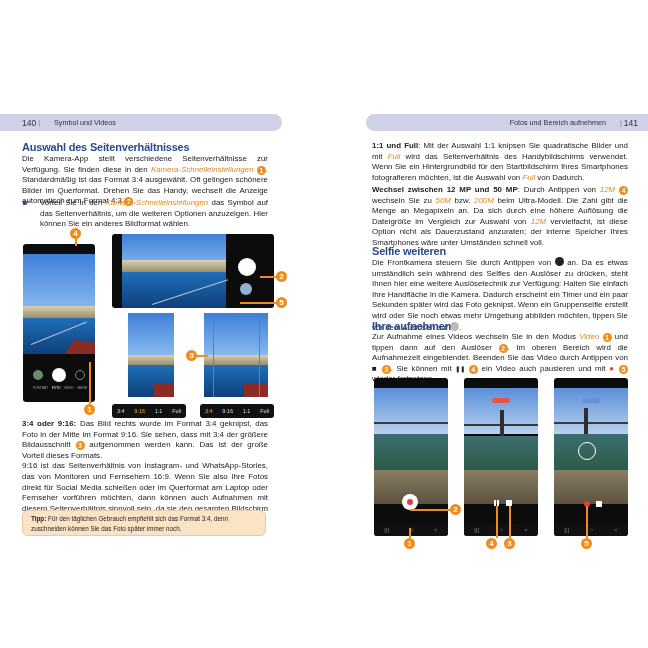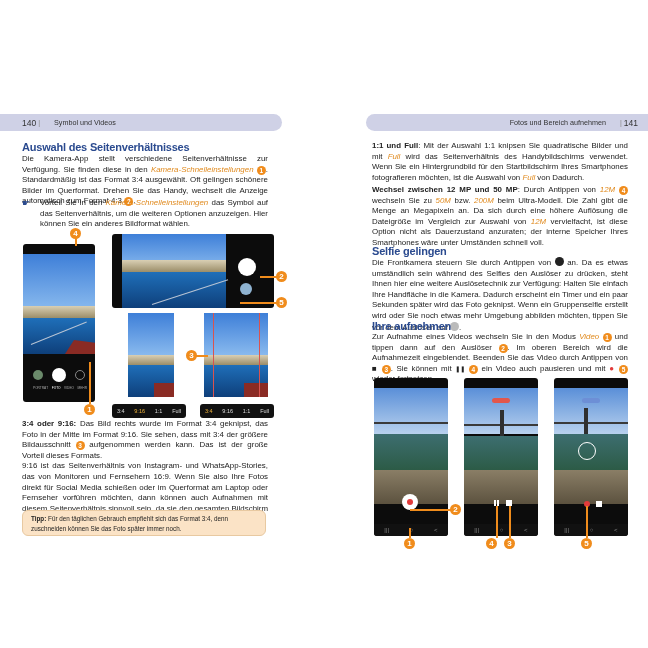--- a/index.html
+++ b/index.html
@@ -150,21 +150,21 @@
   </div>
 
   <div class="para" style="left:48px;top:133px;width:256px;">
     <b>1:1 und Full</b><span>: Mit der Auswahl 1:1 knipsen Sie quadratische Bilder und mit </span><span class="hl">Full</span><span> wird das Seitenverhältnis des Handybildschirms verwendet. Wenn Sie ein Hintergrundbild für den Startbildschirm Ihres Smartphones fotografieren möchten, ist die Auswahl von </span><span class="hl">Full</span><span> von Dadurch.</span>
   </div>
 
   <div class="para" style="left:48px;top:177px;width:256px;">
     <b>Wechsel zwischen 12 MP und 50 MP</b><span>: Durch Antippen von </span><span class="hl">12M</span> <span class="num">4</span><span> wechseln Sie zu </span><span class="hl">50M</span><span> bzw. </span><span class="hl">200M</span><span> beim Ultra-Modell. Die Zahl gibt die Menge an Megapixeln an. Da sich durch eine höhere Auflösung die Dateigröße im Vergleich zur Auswahl von </span><span class="hl">12M</span><span> vervielfacht, ist diese Option nicht als Dauerzustand anzuraten; der interne Speicher Ihres Smartphones wäre unter Umständen schnell voll.</span>
   </div>
 
-  <div class="h2" style="left:48px;top:237px;">Selfie gelingen</div>
+  <div class="h2" style="left:48px;top:237px;">Selfie weiteren</div>
   <div class="para" style="left:48px;top:249px;width:256px;">
     <span>Die Frontkamera steuern Sie durch Antippen von </span><span style="display:inline-block;width:9px;height:9px;border-radius:50%;background:#222;vertical-align:-1px;"></span><span> an. Da es etwas umständlich sein während des Selfies den Auslöser zu drücken, steht Ihnen hier eine weitere Auslösetechnik zur Verfügung: Halten Sie einfach Ihre Handfläche in die Kamera. Dadurch erscheint ein Timer und ein paar Sekunden später wird das Foto geknipst. Wenn ein Gruppenselfie erstellt wird oder Sie noch etwas mehr Umgebung abbilden möchten, tippen Sie vor dem Auslösen auf </span><span style="display:inline-block;width:9px;height:9px;border-radius:50%;background:#bbb;vertical-align:-1px;"></span><span>.</span>
   </div>
 
   <div class="h2" style="left:48px;top:312px;">Ihre aufnehmen</div>
   <div class="para" style="left:48px;top:324px;width:256px;">
     <span>Zur Aufnahme eines Videos wechseln Sie in den Modus </span><span class="hl">Video</span> <span class="num">1</span><span> und tippen dann auf den Auslöser </span><span class="num">2</span><span>. Im oberen Bereich wird die Aufnahmezeit eingeblendet. Beenden Sie das Video durch Antippen von </span><span>■</span> <span class="num">3</span><span>. Sie können mit </span><span style="font-size:6px;">❚❚</span> <span class="num">4</span><span> ein Video auch pausieren und mit </span><span style="color:#e23b3b;">●</span> <span class="num">5</span><span> wieder fortsetzen.</span>
   </div>
 
   <div class="phone" style="left:50px;top:370px;width:74px;height:158px;">

